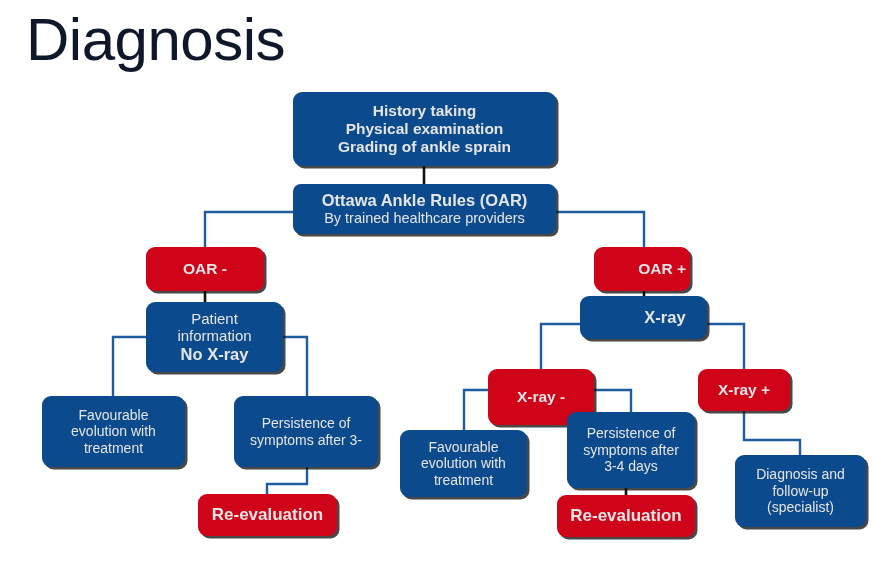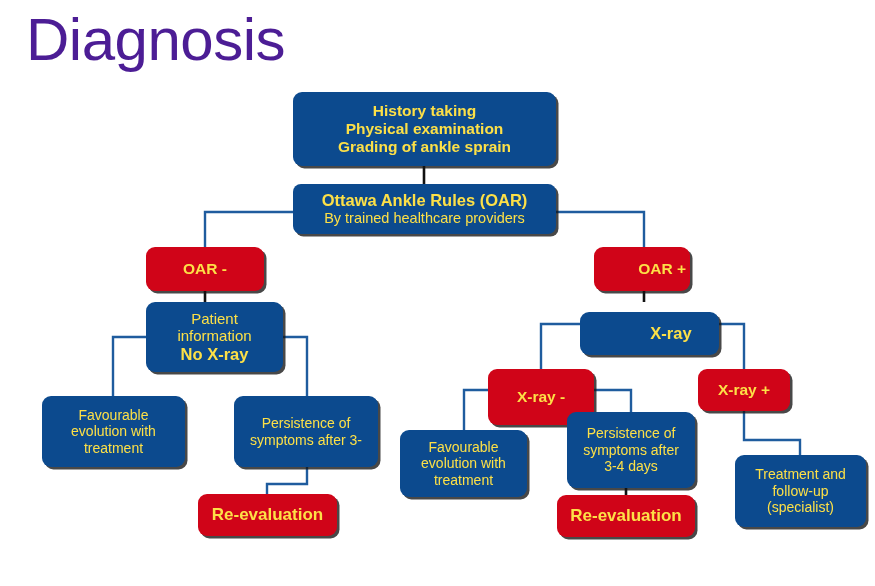--- a/index.html
+++ b/index.html
@@ -14,21 +14,21 @@
   }
 
   
   #page-title{
     position:absolute;
     left:26px;
     top:6px;
     font-size:60px;
     line-height:68px;
     font-weight:400;
-    color:#4c1d95;
+    color:#0f172a;
     letter-spacing:-0.5px;
     white-space:nowrap;
   }
 
   
   #connectors{
     position:absolute;
     left:0; top:0;
     width:875px; height:586px;
     pointer-events:none;
@@ -36,21 +36,21 @@
 
   
   .node{
     position:absolute;
     box-sizing:border-box;
     display:flex;
     flex-direction:column;
     align-items:center;
     justify-content:center;
     text-align:center;
-    color:#fde047;
+    color:#e5e5e5;
     border-radius:9px;
     padding:2px 4px;
     box-shadow:2.5px 2.5px 0 rgba(20,20,20,0.78);
     z-index:3;
   }
   .node.blue{ background:#0c4a8e; }
   .node.red { background:#d00418; }
 
   .node .ln{
     display:block;
@@ -127,21 +127,21 @@
   <div class="node red fs16" style="left:594px;top:247px;width:96px;height:44px;text-align:right;">
     <span class="ln b">OAR +</span>
   </div>
 
   <div class="node blue fs15 lh-tight" style="left:146px;top:302px;width:137px;height:70px;text-align:center;">
     <span class="ln">Patient</span>
     <span class="ln">information</span>
     <span class="ln b" style="font-size:16.5px;">No X-ray</span>
   </div>
 
-  <div class="node blue fs16" style="left:580px;top:312px;width:139px;height:43px;padding-left:47px;">
+  <div class="node blue fs16" style="left:580px;top:296px;width:127px;height:43px;padding-left:47px;">
     <span class="ln b" style="font-size:16.5px;">X-ray</span>
   </div>
 
   <div class="node blue fs14 lh-tight" style="left:42px;top:396px;width:143px;height:71px;">
     <span class="ln">Favourable</span>
     <span class="ln">evolution with</span>
     <span class="ln">treatment</span>
   </div>
 
   <div class="node blue fs14 lh-tight" style="left:234px;top:396px;width:144px;height:71px;">
@@ -171,18 +171,18 @@
     <span class="ln">Persistence of</span>
     <span class="ln">symptoms after</span>
     <span class="ln">3-4 days</span>
   </div>
 
   <div class="node red" style="left:557px;top:495px;width:138px;height:42px;">
     <span class="ln b" style="font-size:17px;">Re-evaluation</span>
   </div>
 
   <div class="node blue fs14 lh-tight" style="left:735px;top:455px;width:131px;height:72px;">
-    <span class="ln">Treatment and</span>
+    <span class="ln">Diagnosis and</span>
     <span class="ln">follow-up</span>
     <span class="ln">(specialist)</span>
   </div>
 
 </div>
 
 </body></html>

